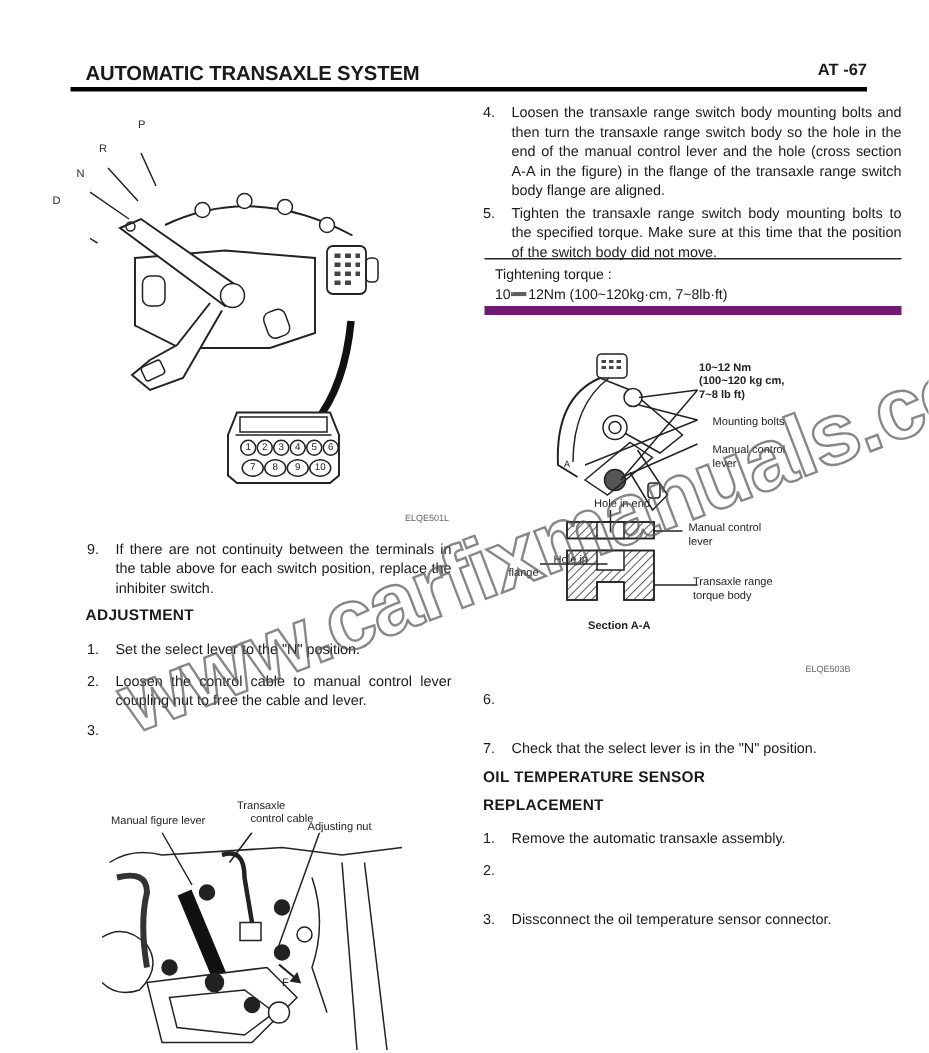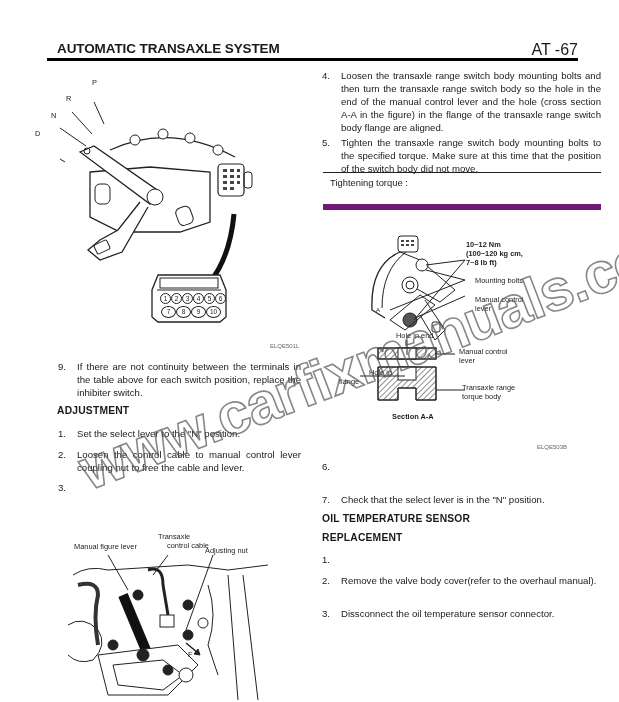--- a/index.html
+++ b/index.html
@@ -1,20 +1,20 @@
 <!DOCTYPE html>
 <html><head>
 <meta charset="utf-8">
 <style>
   html, body { margin:0; padding:0; background:#fff; }
   body { width:619px; height:702px; position:relative; overflow:hidden;
          font-family:"Liberation Sans", sans-serif; color:#1a1a1a; }
   .abs { position:absolute; }
   .hdr-title { left:57px; top:41px; font-weight:bold; font-size:13.5px; letter-spacing:-0.1px; }
-  .hdr-page { right:41px; top:41px; font-weight:normal; font-size:16px; }
+  .hdr-page { right:41px; top:41px; font-weight:bold; font-size:11px; }
   .hdr-rule { left:47px; top:58px; width:531px; height:3px; background:#000; }
   .step { font-size:9.6px; line-height:13px; text-align:justify; }
   .step .num { position:absolute; left:0; top:0; }
   .step .txt { position:absolute; left:19px; top:0; right:0; }
   .heading { font-weight:bold; font-size:10.3px; letter-spacing:0.2px; }
   .torque-box { left:323px; top:172px; width:278px; height:31px;
                 border-top:1px solid #222; border-bottom:6px solid #701a75;
                 font-size:9.4px; line-height:13px; }
   .torque-box .l1 { position:absolute; left:7px; top:3px; }
   .torque-box .l2 { position:absolute; left:7px; top:16px; }
@@ -168,20 +168,21 @@
   <span class="num">4.</span>
   <span class="txt">Loosen the transaxle range switch body mounting bolts and then turn the transaxle range switch body so the hole in the end of the manual control lever and the hole (cross section A-A in the figure) in the flange of the transaxle range switch body flange are aligned.</span>
 </div>
 <div class="abs step" style="left:322px;top:136px;width:279px;height:40px;">
   <span class="num">5.</span>
   <span class="txt">Tighten the transaxle range switch body mounting bolts to the specified torque.  Make sure at this time that the position of the switch body did not move.</span>
 </div>
 
 <div class="abs torque-box">
   <span class="l1">Tightening torque :</span>
+  <span class="l2">10➖12Nm (100~120kg·cm, 7~8lb·ft)</span>
 </div>
 
 <div class="abs" style="left:360px;top:230px;width:240px;height:200px;">
   <svg width="240" height="200" viewBox="0 0 240 200">
     <defs>
       <pattern id="hatch" width="4" height="4" patternUnits="userSpaceOnUse" patternTransform="rotate(45)">
         <line x1="0" y1="0" x2="0" y2="4" stroke="#222" stroke-width="1"></line>
       </pattern>
     </defs>
     <g stroke="#222" stroke-width="1" fill="none">
@@ -248,23 +249,23 @@
 <div class="abs step" style="left:322px;top:493px;width:279px;height:14px;">
   <span class="num">7.</span>
   <span class="txt">Check that the select lever is in the "N" position.</span>
 </div>
 
 <div class="abs heading" style="left:322px;top:513px;text-align:center;">OIL  TEMPERATURE  SENSOR</div>
 <div class="abs heading" style="left:322px;top:532px;">REPLACEMENT</div>
 
 <div class="abs step" style="left:322px;top:553px;width:279px;height:14px;">
   <span class="num">1.</span>
+  <span class="txt">Remove the automatic transaxle assembly.</span>
 </div>
 <div class="abs step" style="left:322px;top:574px;width:279px;height:28px;">
   <span class="num">2.</span>
-  <span class="txt">Remove the valve body cover(refer to the overhaul manual).</span>
 </div>
 <div class="abs step" style="left:322px;top:607px;width:279px;height:14px;">
   <span class="num">3.</span>
   <span class="txt">Dissconnect the oil temperature sensor connector.</span>
 </div>
 
 <div class="abs watermark" style="left:70px;top:440px;">www.carfixmanuals.com</div>
 
 </body></html>

